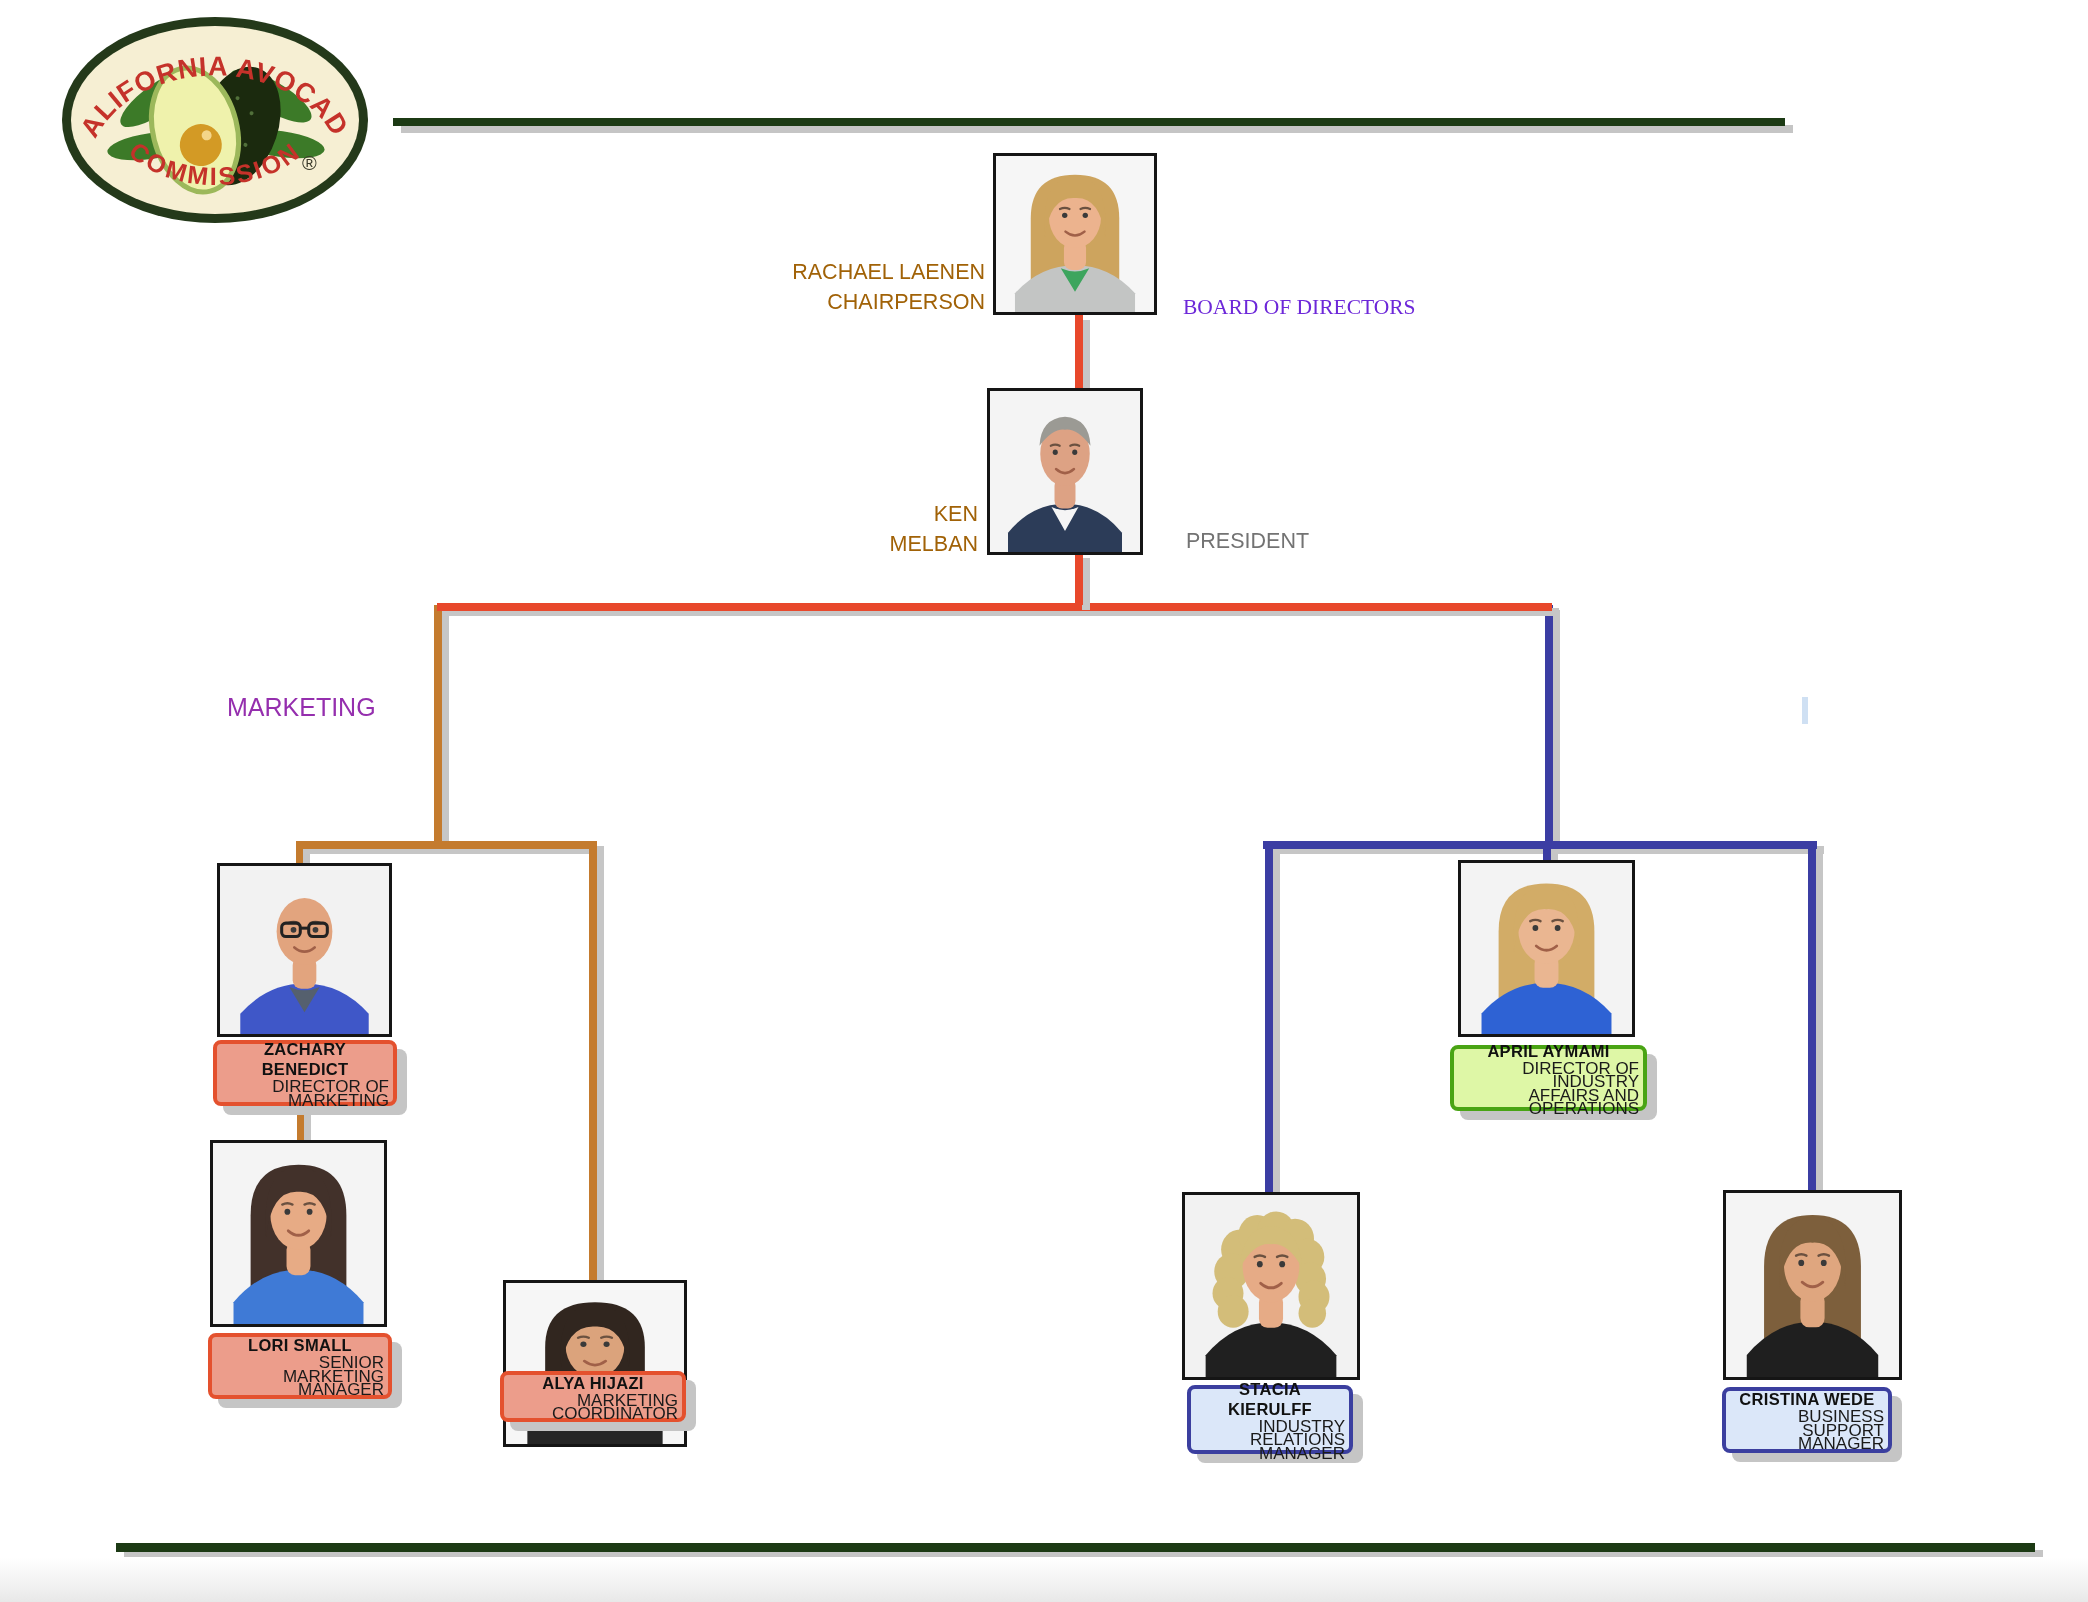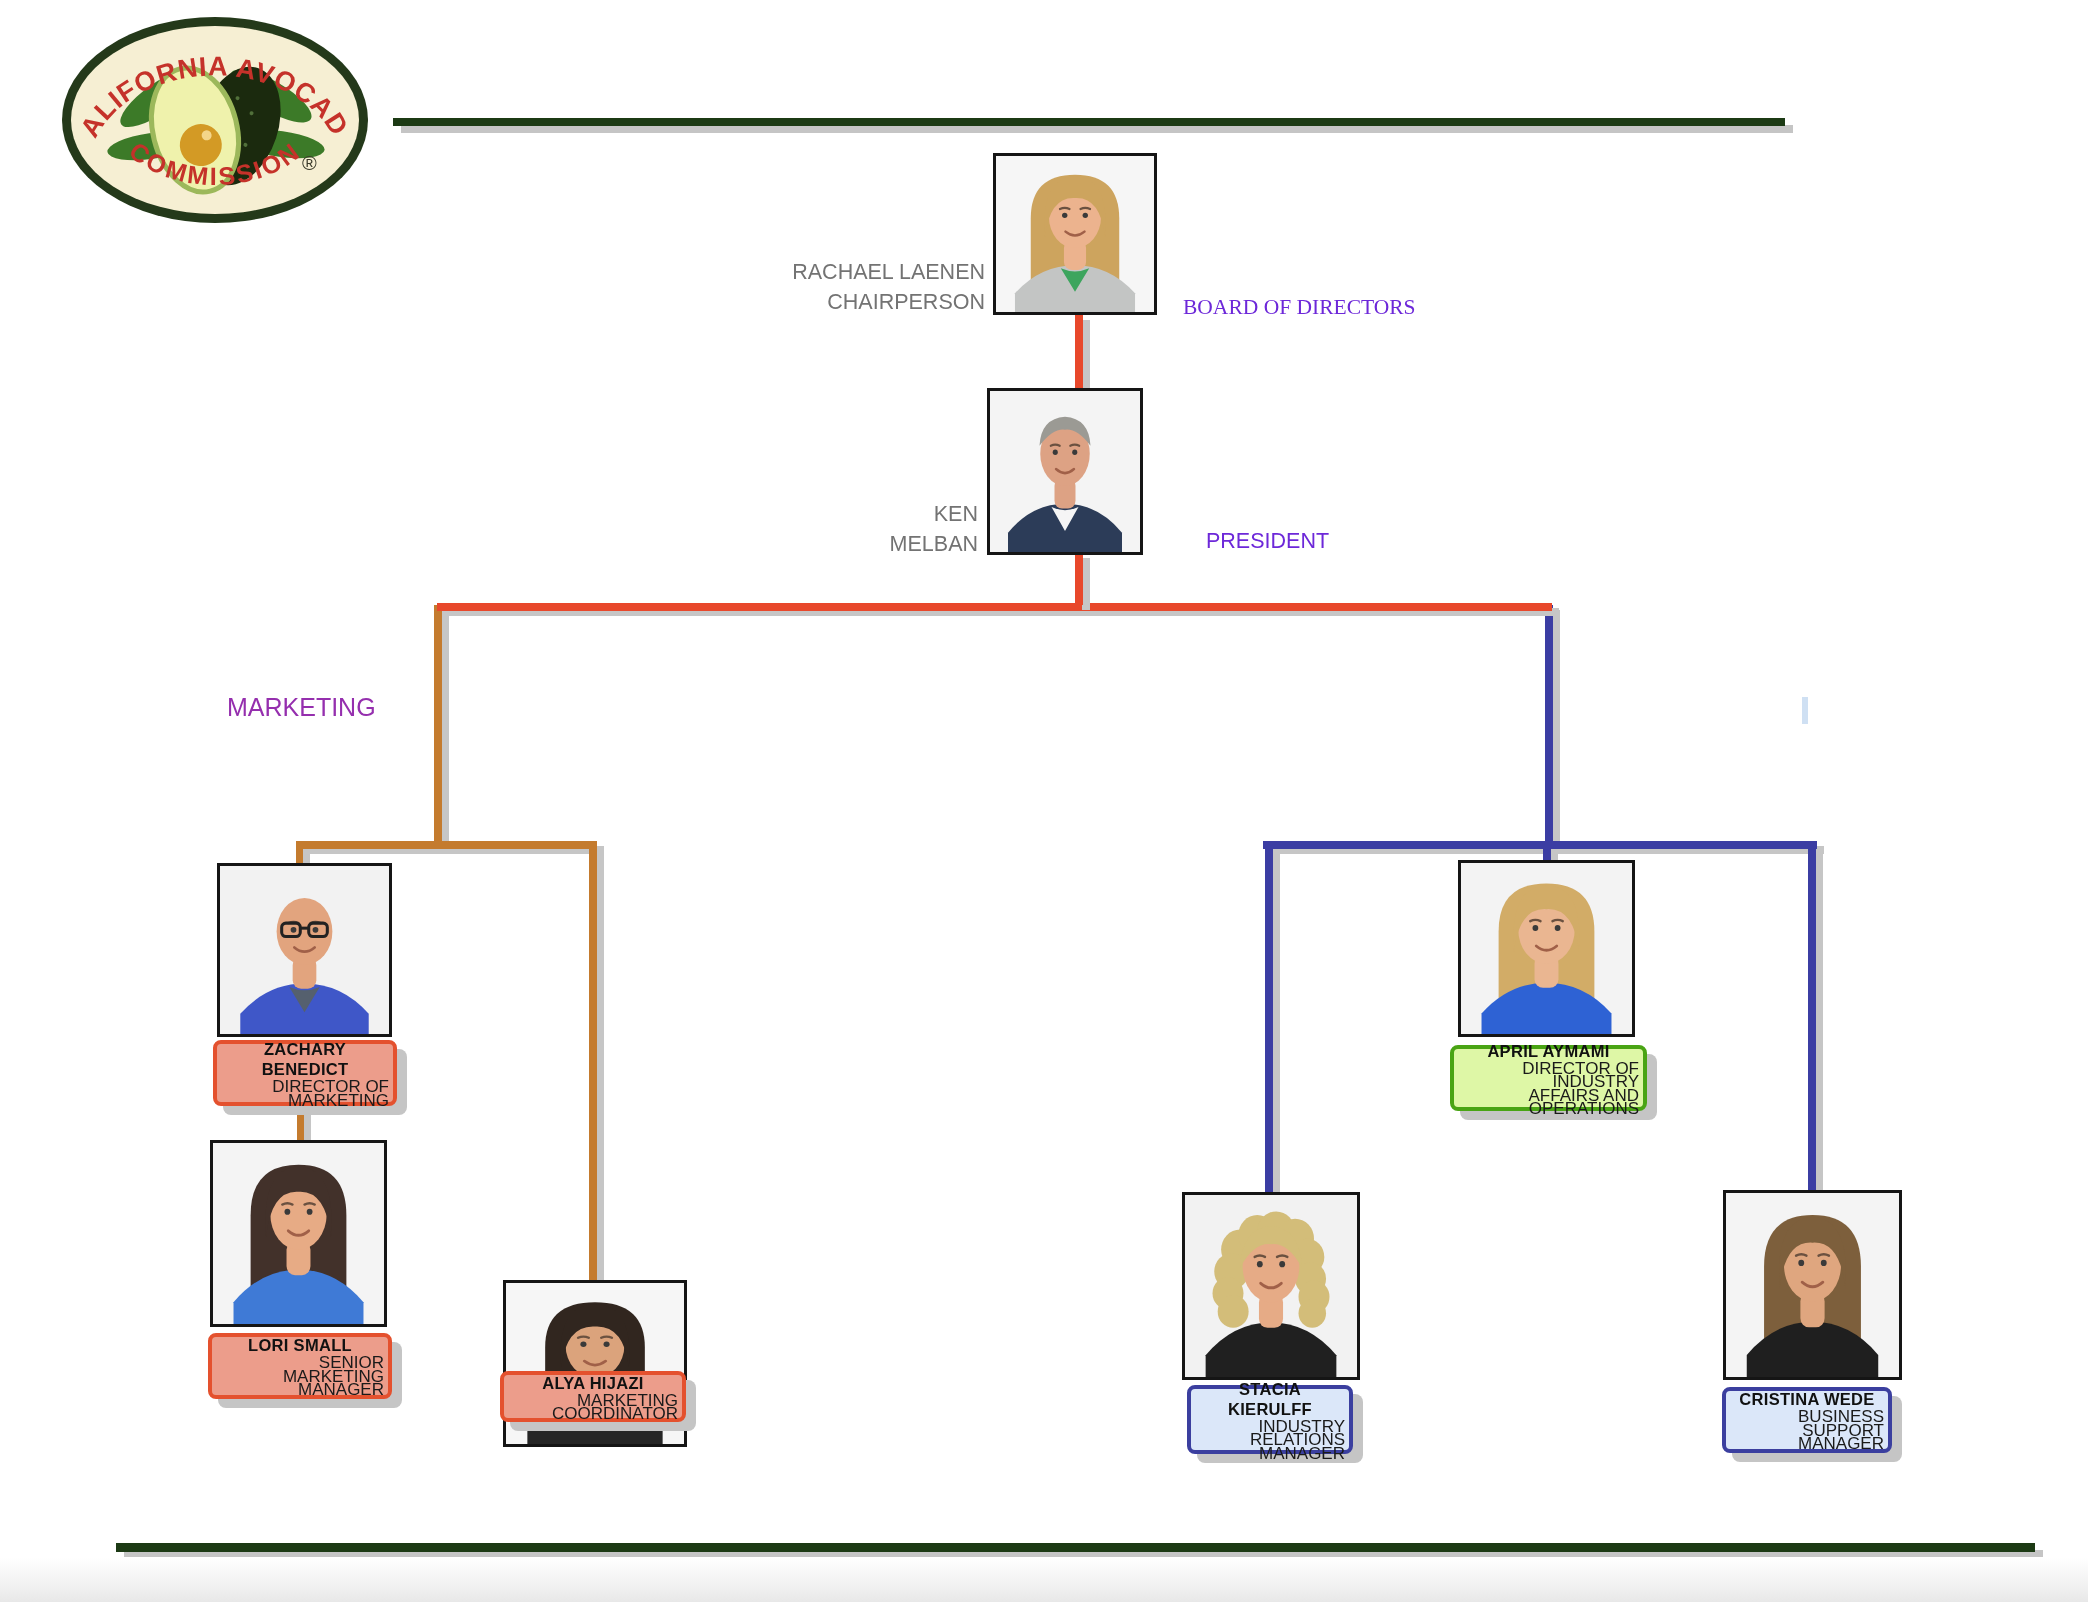--- a/index.html
+++ b/index.html
@@ -38,21 +38,21 @@
   .ph-rachael{left:993px;top:153px;width:164px;height:162px;}
   .ph-ken    {left:987px;top:388px;width:156px;height:167px;}
   .ph-zachary{left:217px;top:863px;width:175px;height:174px;}
   .ph-lori   {left:210px;top:1140px;width:177px;height:187px;}
   .ph-alya   {left:503px;top:1280px;width:184px;height:167px;}
   .ph-april  {left:1458px;top:860px;width:177px;height:177px;}
   .ph-stacia {left:1182px;top:1192px;width:178px;height:188px;}
   .ph-cristina{left:1723px;top:1190px;width:179px;height:190px;}
 
   
-  .plabel{position:absolute;font-size:21.5px;line-height:30px;color:#737373;white-space:pre-line;}
+  .plabel{position:absolute;font-size:21.5px;line-height:30px;color:#a16207;white-space:pre-line;}
   .plabel.right{text-align:right;}
   .lbl-rachael{left:735px;top:257px;width:250px;}
   .lbl-ken{left:770px;top:499px;width:208px;}
   .branch{position:absolute;font-size:21.5px;line-height:30px;white-space:pre-line;}
   .lbl-board{left:1183px;top:292px;}
   .lbl-president{left:1186px;top:526px;}
   .lbl-marketing{left:227px;top:692px;font-size:25px;}
   .lbl-industry{left:1652px;top:659px;font-size:23px;line-height:33px;width:230px;}
   .caret-artifact{position:absolute;left:1802px;top:697px;width:6px;height:27px;background:#cfe0f3;}
 
@@ -242,21 +242,21 @@
         <circle cx="43.5" cy="38" r="1.7" fill="#3a3a3a"></circle>
         <circle cx="56.5" cy="38" r="1.7" fill="#3a3a3a"></circle>
         <path d="M44 48.5 Q50 53.5 56 48.5" stroke="#a06048" stroke-width="1.6" fill="none" stroke-linecap="round"></path>
       </svg></div>
 
   <div class="plabel right lbl-rachael">RACHAEL LAENEN
 CHAIRPERSON</div>
   <div class="plabel right lbl-ken">KEN
 MELBAN</div>
   <div class="branch lbl-board" style="color: #6d28d9; font-family: Liberation Serif, serif;">BOARD OF DIRECTORS</div>
-  <div class="branch lbl-president" style="color: #6d28d9; margin-left: 20px;">PRESIDENT</div>
+  <div class="branch lbl-president" style="color: #737373;">PRESIDENT</div>
   <div class="branch lbl-marketing" style="color: rgb(149, 47, 174);">MARKETING</div>
   <div class="caret-artifact"></div>
 
   <div class="plate pl-zachary" style="background-color: rgb(236, 157, 139); border-color: rgb(228, 81, 46);">
     <div class="pname">ZACHARY BENEDICT</div>
     <div class="ptitle">DIRECTOR OF MARKETING</div>
   </div>
   <div class="plate pl-lori" style="background-color: rgb(236, 157, 139); border-color: rgb(228, 81, 46);">
     <div class="pname">LORI SMALL</div>
     <div class="ptitle">SENIOR MARKETING MANAGER</div>

